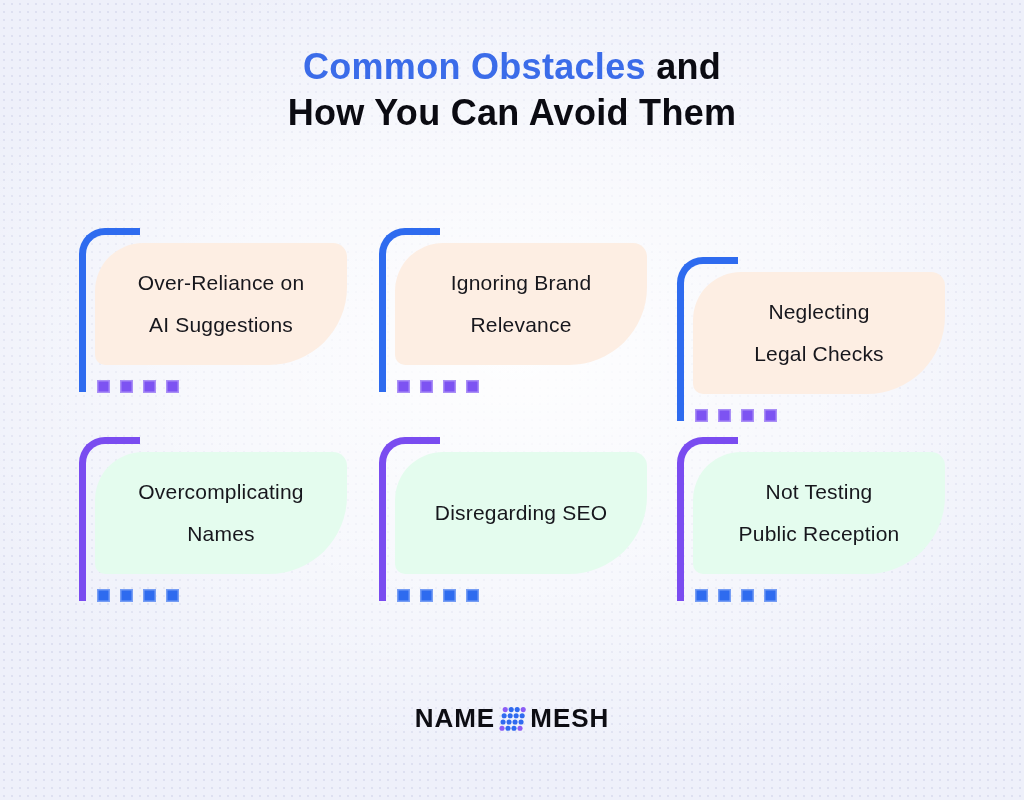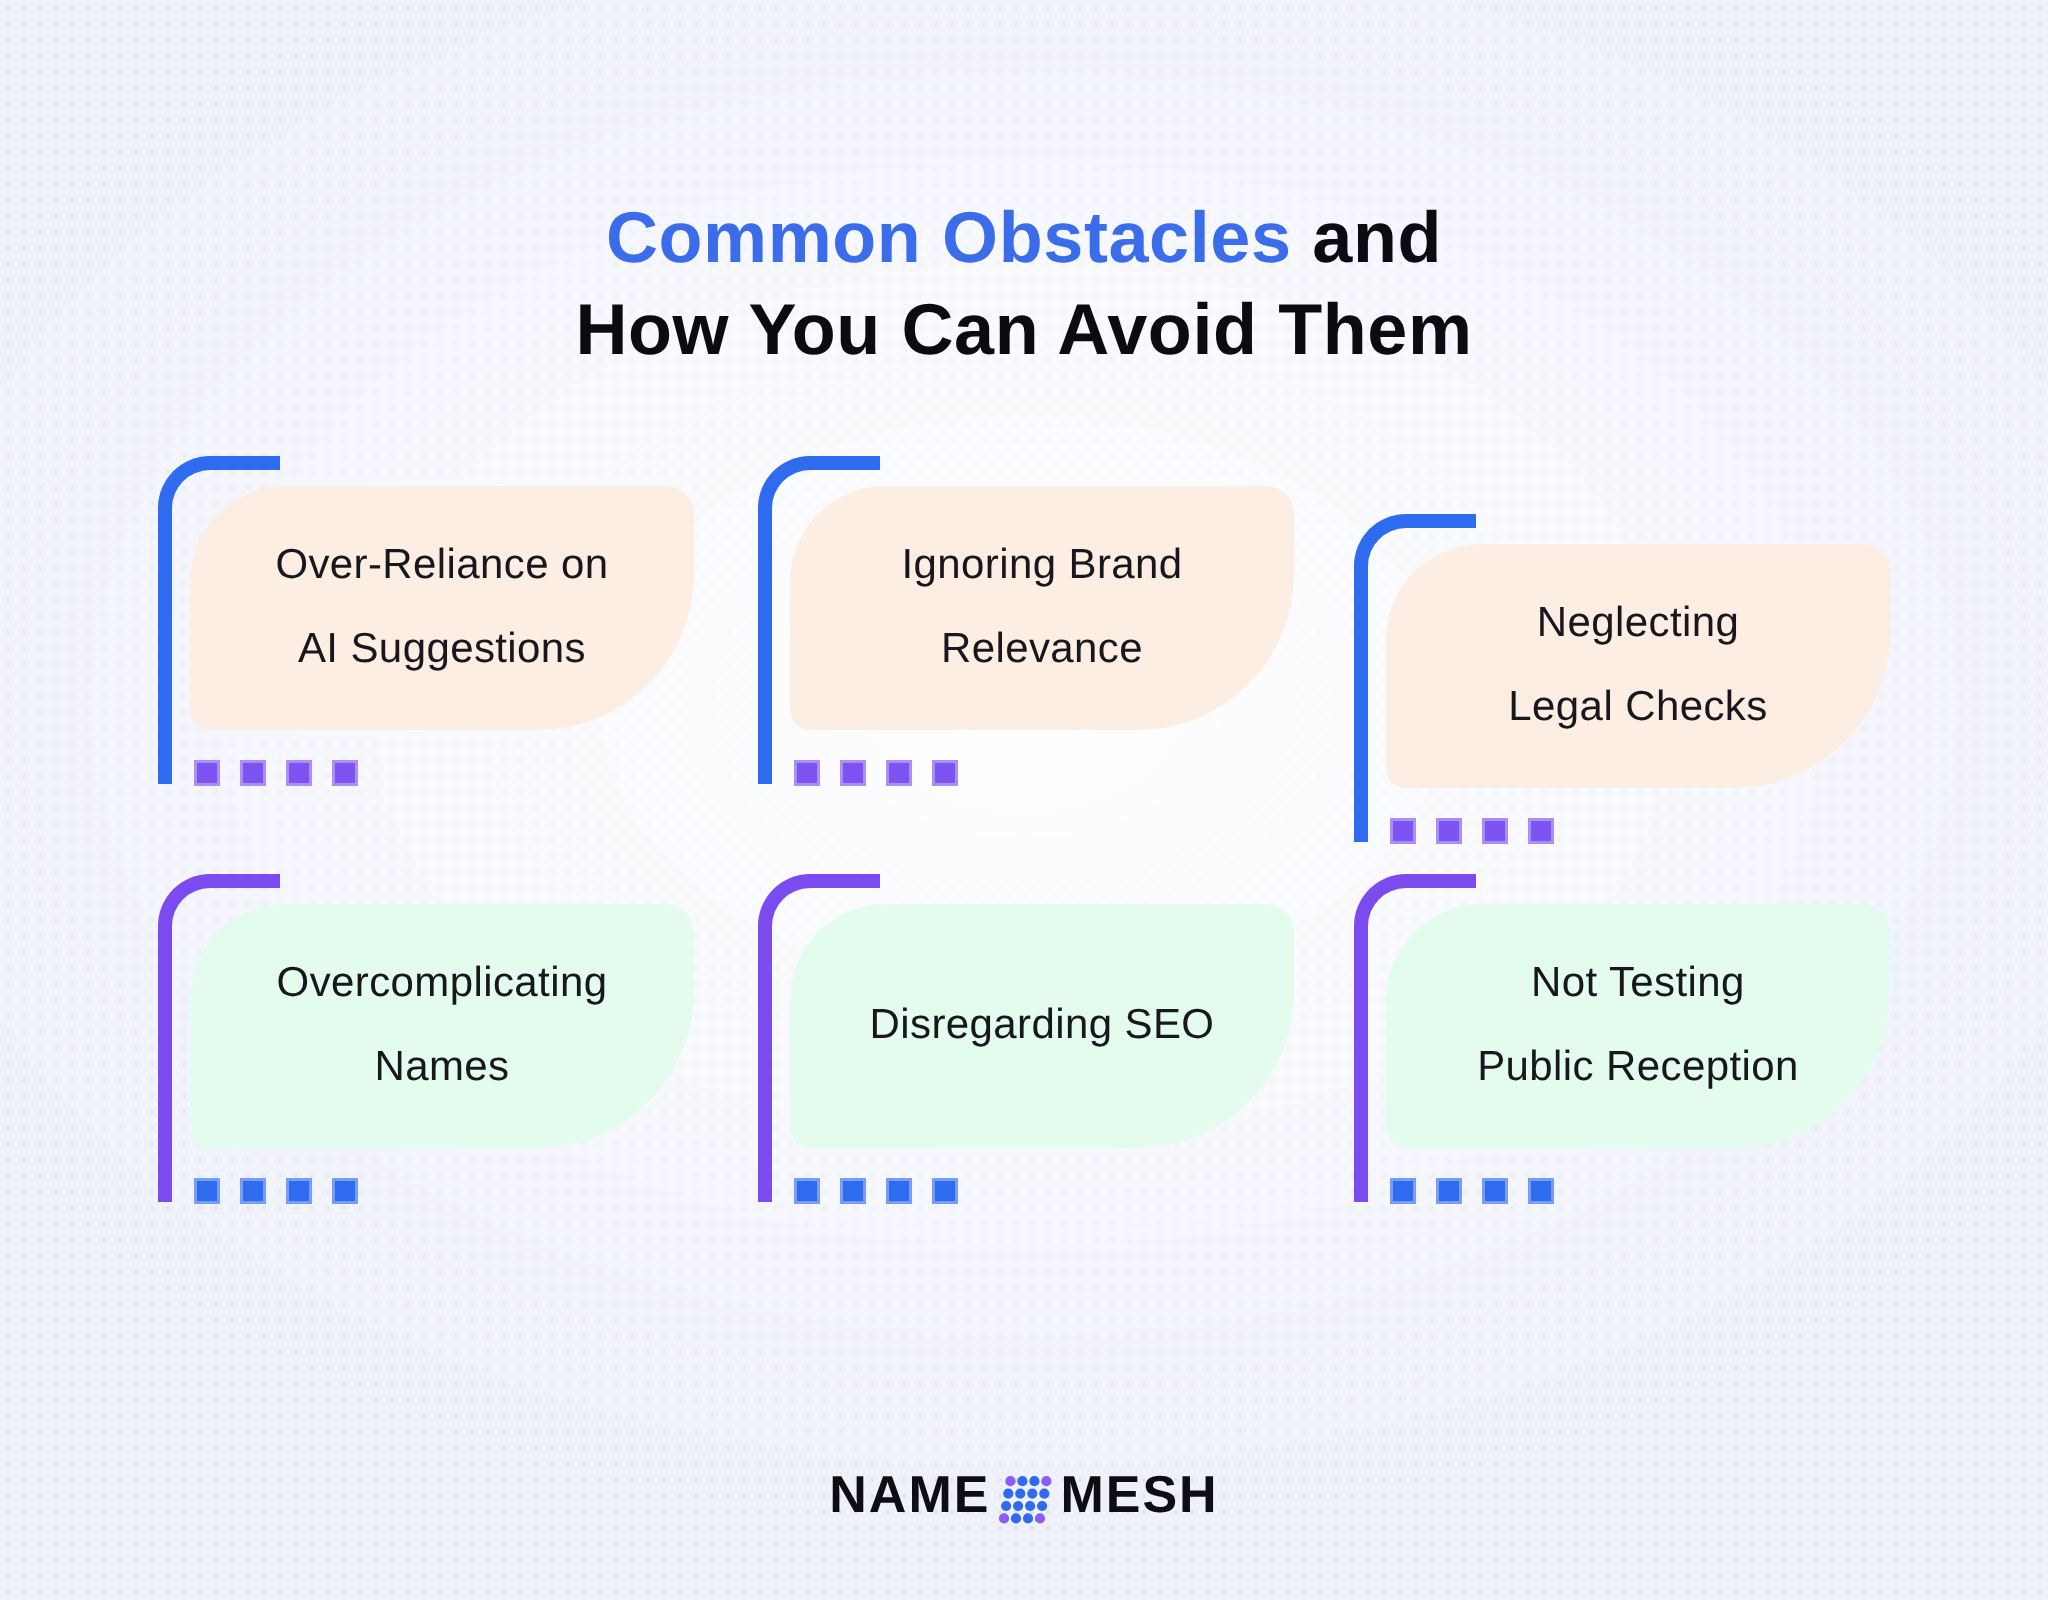--- a/index.html
+++ b/index.html
@@ -12,21 +12,21 @@
     background-image:
       radial-gradient(ellipse 620px 420px at 50% 44%, rgba(255,255,255,0.95) 0%, rgba(255,255,255,0.55) 55%, rgba(255,255,255,0) 100%),
       radial-gradient(rgba(201,204,230,0.45) 1px, transparent 1px);
     background-size: auto, 8px 8px;
     position: relative;
   }
 
   
   .title {
     margin: 0;
-    padding-top: 96px;
+    padding-top: 44px;
     text-align: center;
     font-size: 36px;
     font-weight: 700;
     line-height: 46px;
     letter-spacing: 0.3px;
     color: #0b0b12;
   }
   .title .line { display: block; }
   .title .hl { color: #3b6ce9; }
 
@@ -91,23 +91,23 @@
   .u3 { left: 693px; top: 243px; margin-top: 29px; }
   .u4 { left: 95px;  top: 452px; text-decoration: underline; }
   .u5 { left: 395px; top: 452px; }
   .u6 { left: 693px; top: 452px; }
 
   
   .logo {
     position: absolute;
     left: 0;
     right: 0;
-    top: 732px;
+    top: 703px;
     display: flex;
-    align-items: flex-end;
+    align-items: center;
     justify-content: center;
     gap: 3px;
   }
   .logo-text {
     font-size: 26px;
     font-weight: 700;
     letter-spacing: 1px;
     color: #0d0d13;
   }
   .logo-icon { display: block; margin: 0 1px; }

